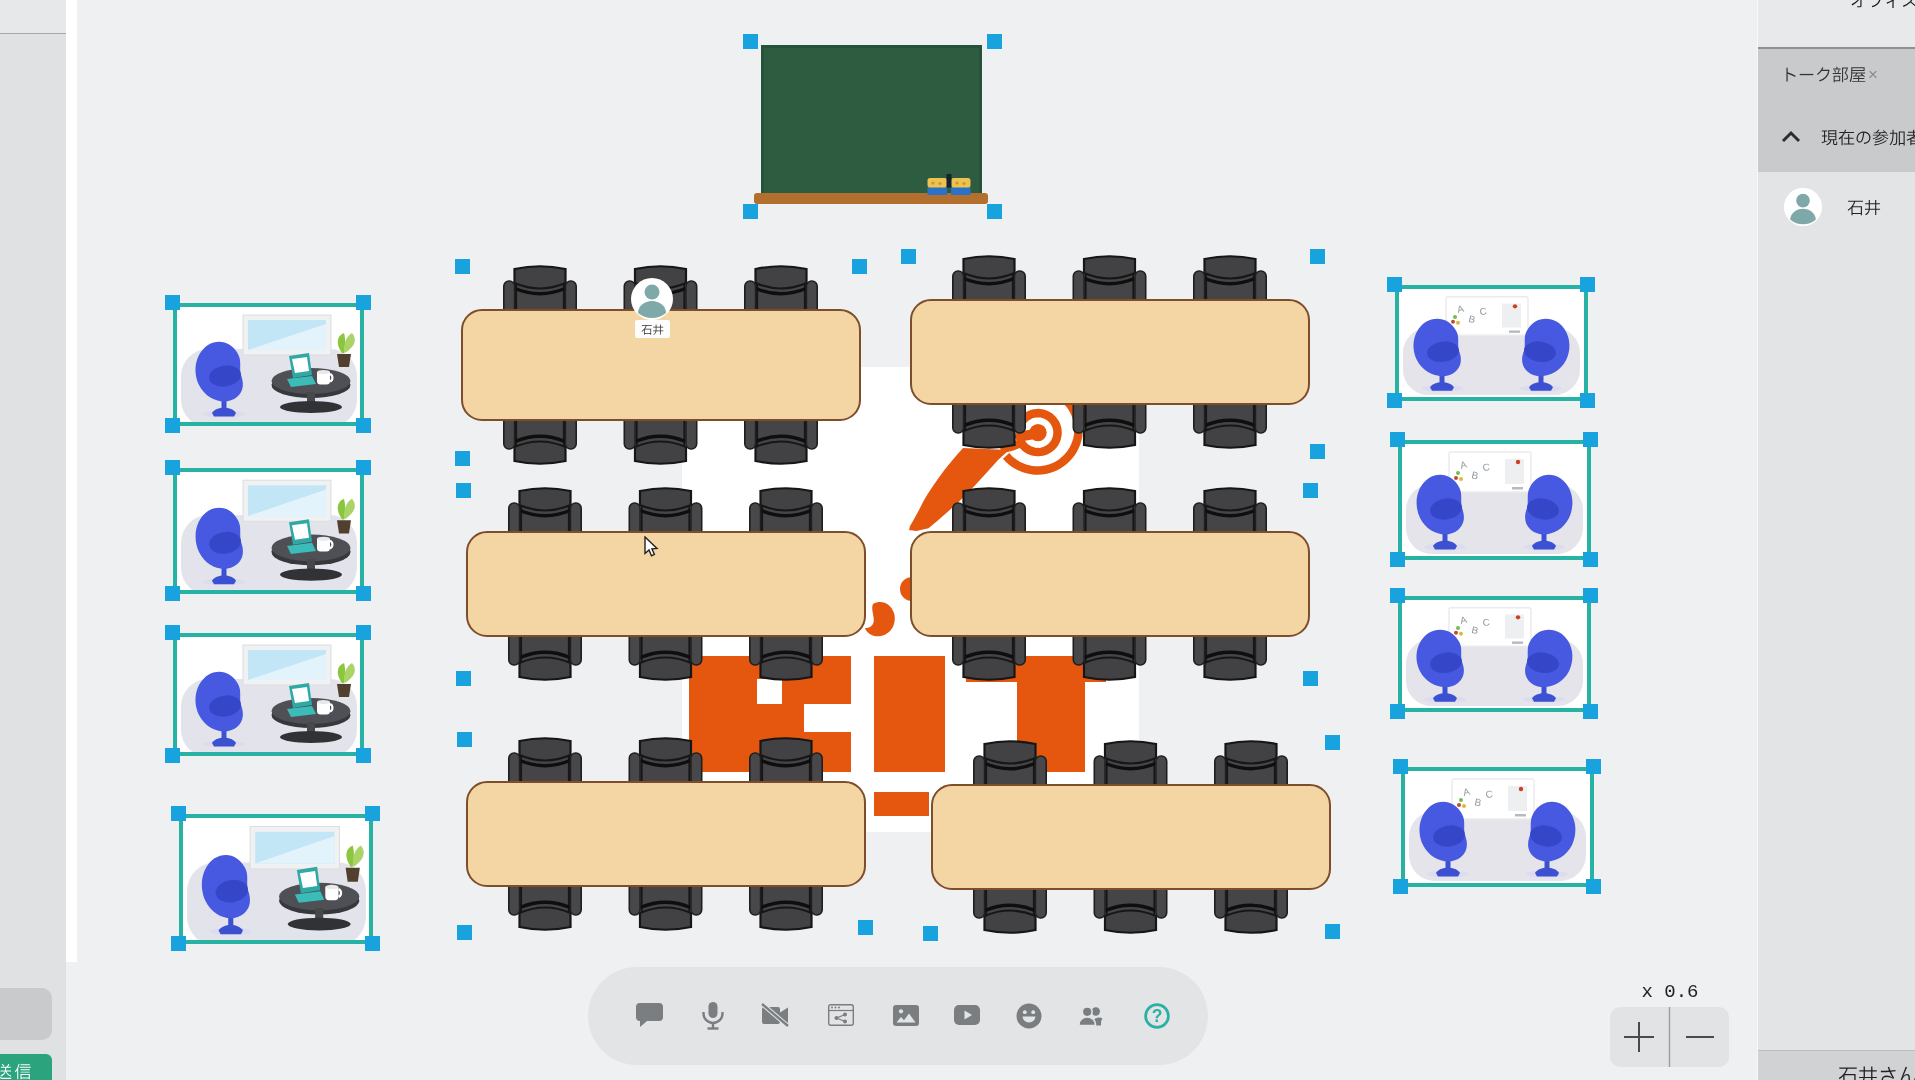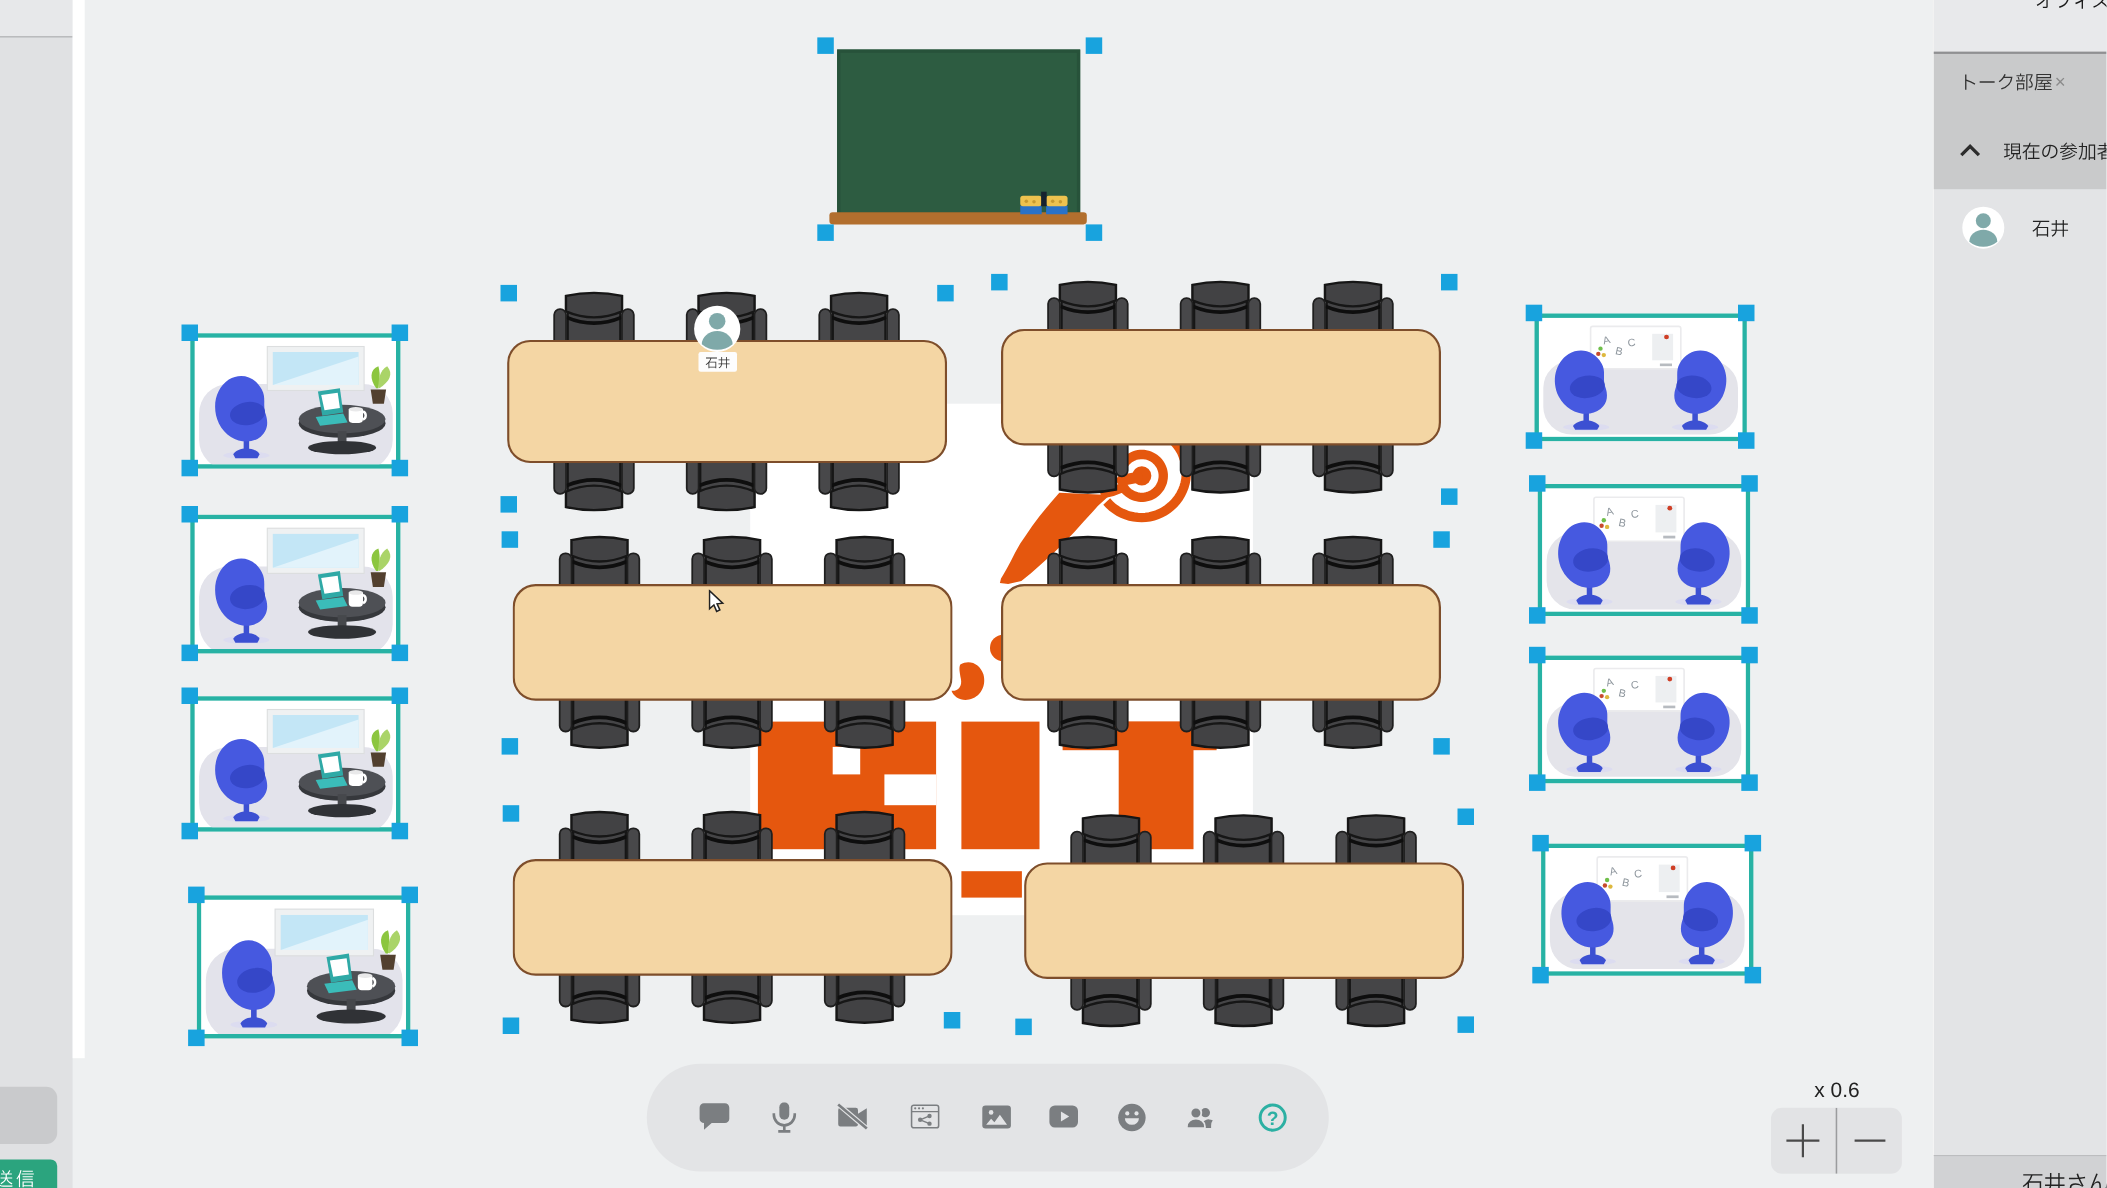--- a/index.html
+++ b/index.html
@@ -362,21 +362,21 @@
       <path d="M1,20.5 v-1.5 a8.2 7 0 0 1 16.4,0 v1.5 z" stroke="#e3e4e6" stroke-width="1.6"></path>
     </g>
 
     <g transform="translate(556,1)">
       <circle cx="13" cy="13" r="11.4" fill="none" stroke="#2cb0a3" stroke-width="2.7"></circle>
       <text x="13" y="19.3" font-size="17.5" font-weight="bold" fill="#2cb0a3" text-anchor="middle" font-family="Liberation Sans">?</text>
     </g>
   </g>
 </svg>
 
-<div class="abs" style="left:1610px;top:981px;width:120px;text-align:center;font-size:19px;color:#222;">x 0.6</div>
+<div class="abs" style="left:1610px;top:981px;width:120px;text-align:center;font-size:19px;color:#222;font-family:Liberation Mono, monospace;">x 0.6</div>
 
 <div class="abs" style="left:1610px;top:1007px;width:119px;height:60px;background:#e2e3e5;border-radius:10px;"></div>
 
 <svg class="abs" style="left:1610px;top:1007px" width="119" height="60" viewBox="0 0 119 60">
   <line x1="59.5" y1="0" x2="59.5" y2="60" stroke="#9b9c9e" stroke-width="1.4"></line>
   <line x1="14" y1="30" x2="44" y2="30" stroke="#4a4a4a" stroke-width="2"></line>
   <line x1="29" y1="15" x2="29" y2="45" stroke="#4a4a4a" stroke-width="2"></line>
   <line x1="76" y1="30" x2="104" y2="30" stroke="#4a4a4a" stroke-width="2"></line>
 </svg>
 

